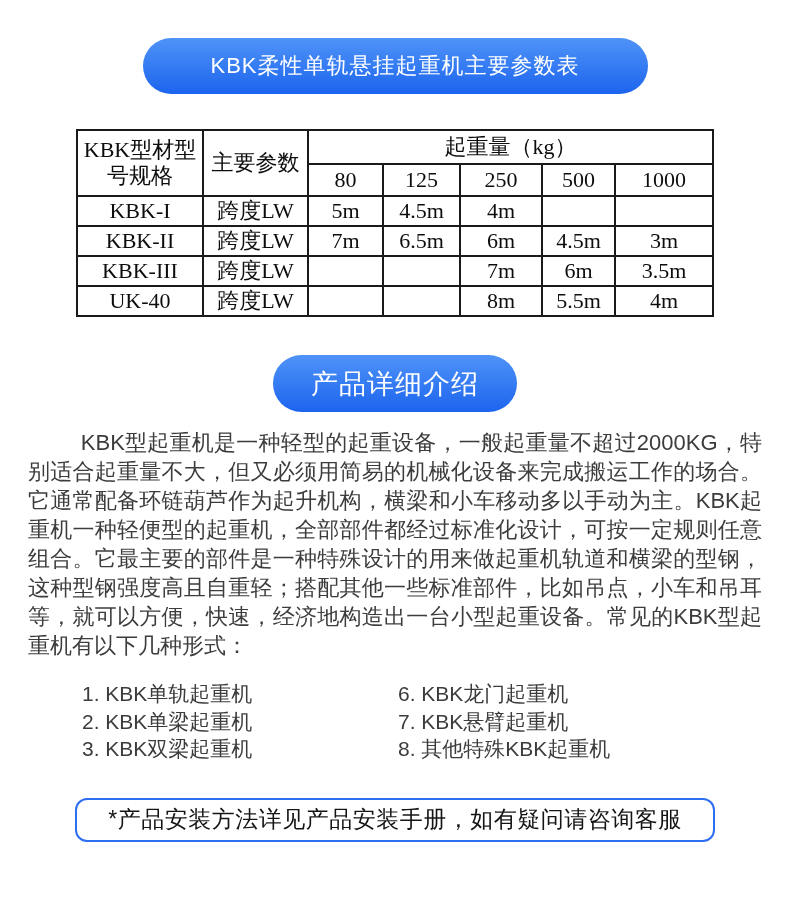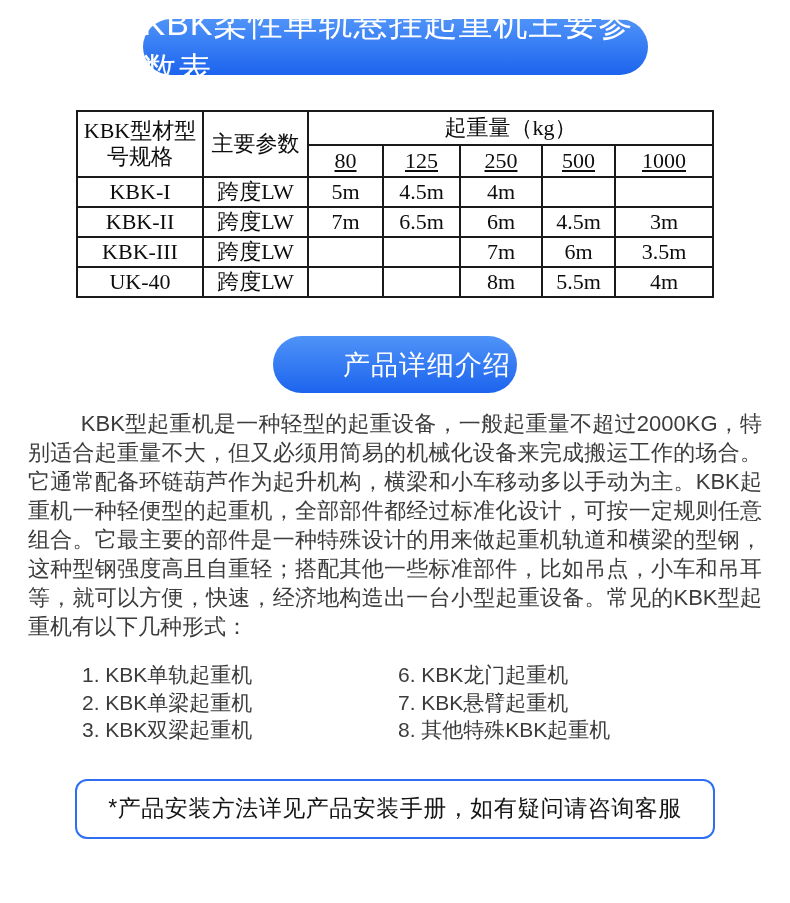--- a/index.html
+++ b/index.html
@@ -9,59 +9,59 @@
     --table-border:#1a1a1a;
     --text-primary:#3c3c3c;
   }
   *{box-sizing:border-box;}
   html,body{margin:0;padding:0;}
   body{
     width:790px;height:903px;background:#ffffff;overflow:hidden;
     font-family:"Liberation Sans","DejaVu Sans",sans-serif;
   }
   .banner{
-    width:505px;height:56px;margin:19px auto 0;
+    width:505px;height:56px;margin:38px auto 0;
     background:linear-gradient(180deg,var(--blue-top),var(--blue-bottom));
-    border-radius:28px;color:#ffffff;font-size:34px;font-weight:500;
+    border-radius:28px;color:#ffffff;font-size:22px;font-weight:500;
     display:flex;align-items:center;justify-content:center;letter-spacing:1px;
   }
   table.params{
     border-collapse:collapse;table-layout:fixed;margin:35px auto 0;
     font-family:"Liberation Serif","DejaVu Serif",serif;
     font-size:22px;color:#0d0d0d;
   }
   table.params th,table.params td{
     border:2px solid var(--table-border);
     text-align:center;vertical-align:middle;
     font-weight:400;padding:0 2px;line-height:1.2;
   }
   tr.hdr-top{height:34px;padding-left:16px;}
-  tr.hdr-sub{height:32px;text-decoration:underline;}
+  tr.hdr-sub{height:32px;}
   tr.data-row{height:30px;}
   .section-pill{
     width:244px;height:57px;margin:38px auto 0;
     background:linear-gradient(180deg,var(--blue-top),var(--blue-bottom));
     border-radius:28.5px;color:#ffffff;font-size:27px;font-weight:500;
-    display:flex;align-items:center;justify-content:flex-end;letter-spacing:1px;
+    display:flex;align-items:center;justify-content:center;letter-spacing:1px;
     border:none;cursor:pointer;font-family:Liberation Serif, serif;
   }
   .intro{
     margin:16px 28px 0;
     font-size:22px;line-height:29px;color:var(--text-primary);
     text-indent:2.4em;text-align:justify;
   }
   .type-list{
     display:flex;margin:20px 0 0 82px;
     font-size:21px;line-height:27.5px;color:var(--text-primary);
   }
   .type-col-left{width:316px;}
   .type-col-right{flex:1;}
   .type-item{white-space:nowrap;}
   .note-box{
-    width:640px;height:60px;margin:35px auto 0;
+    width:640px;height:44px;margin:35px auto 0;
     border:2px solid var(--note-border);border-radius:12px;background:#ffffff;
     display:flex;align-items:center;justify-content:center;
     font-size:23px;color:#141414;letter-spacing:0.5px;
   }
 </style>
 </head>
 <body>
 
 <div class="banner">
   <span>KBK柔性单轨悬挂起重机主要参数表</span>

